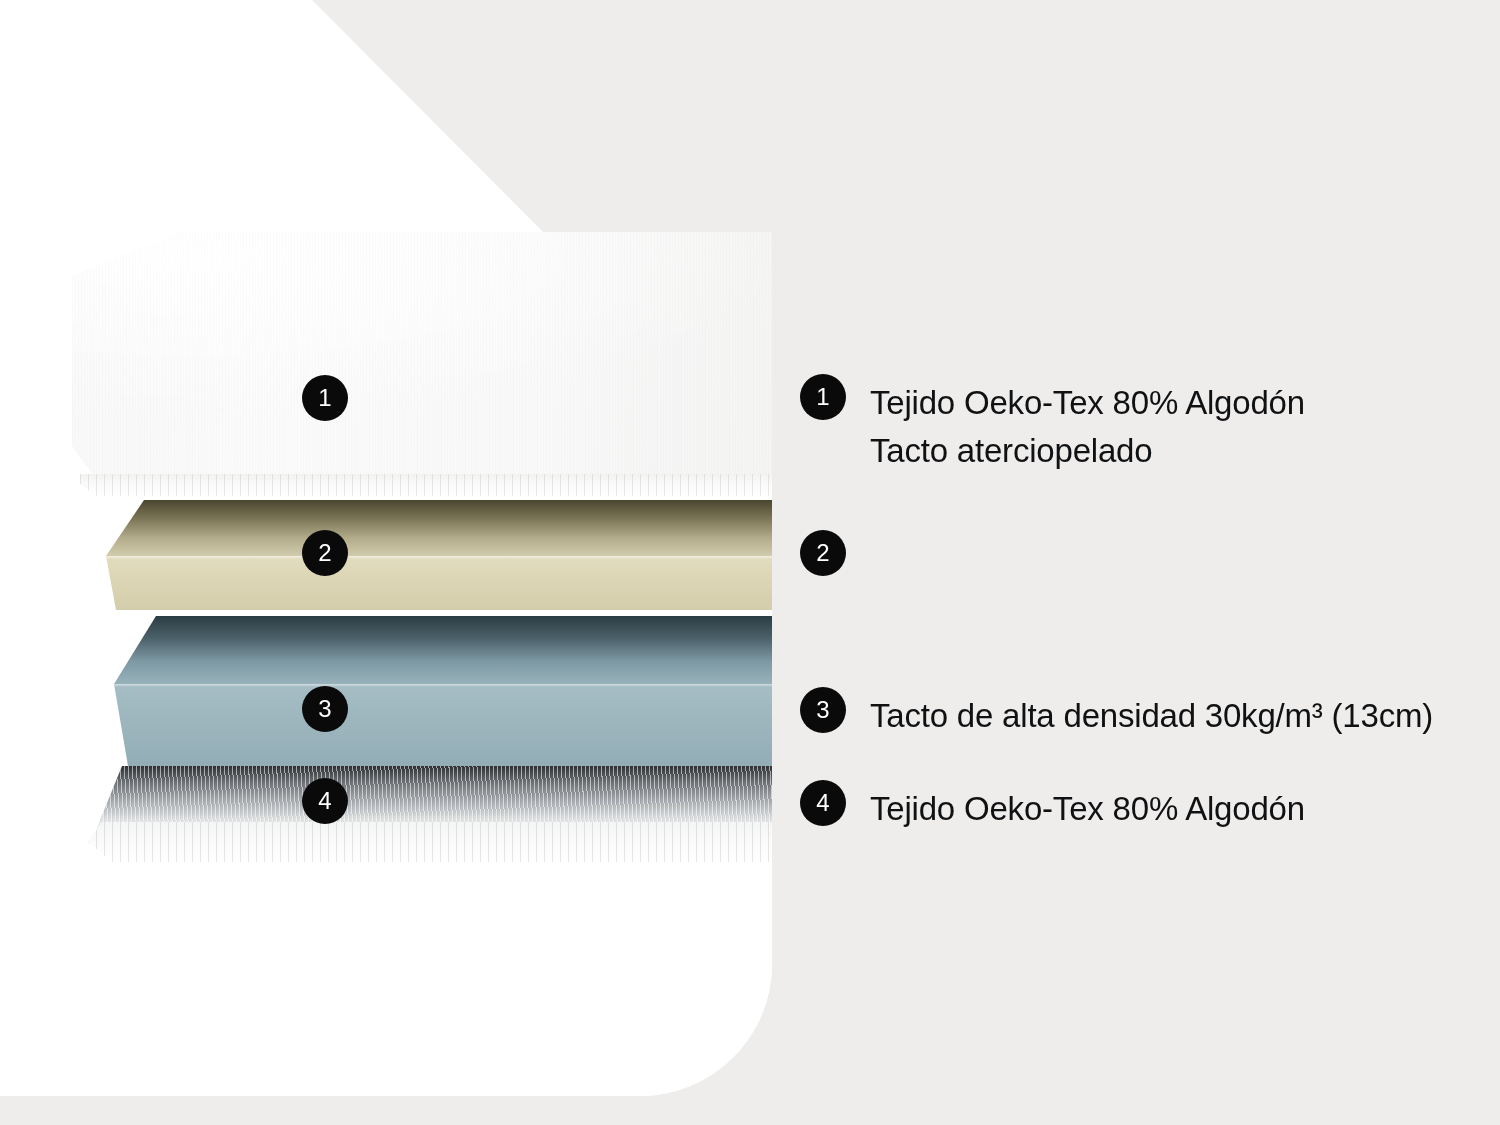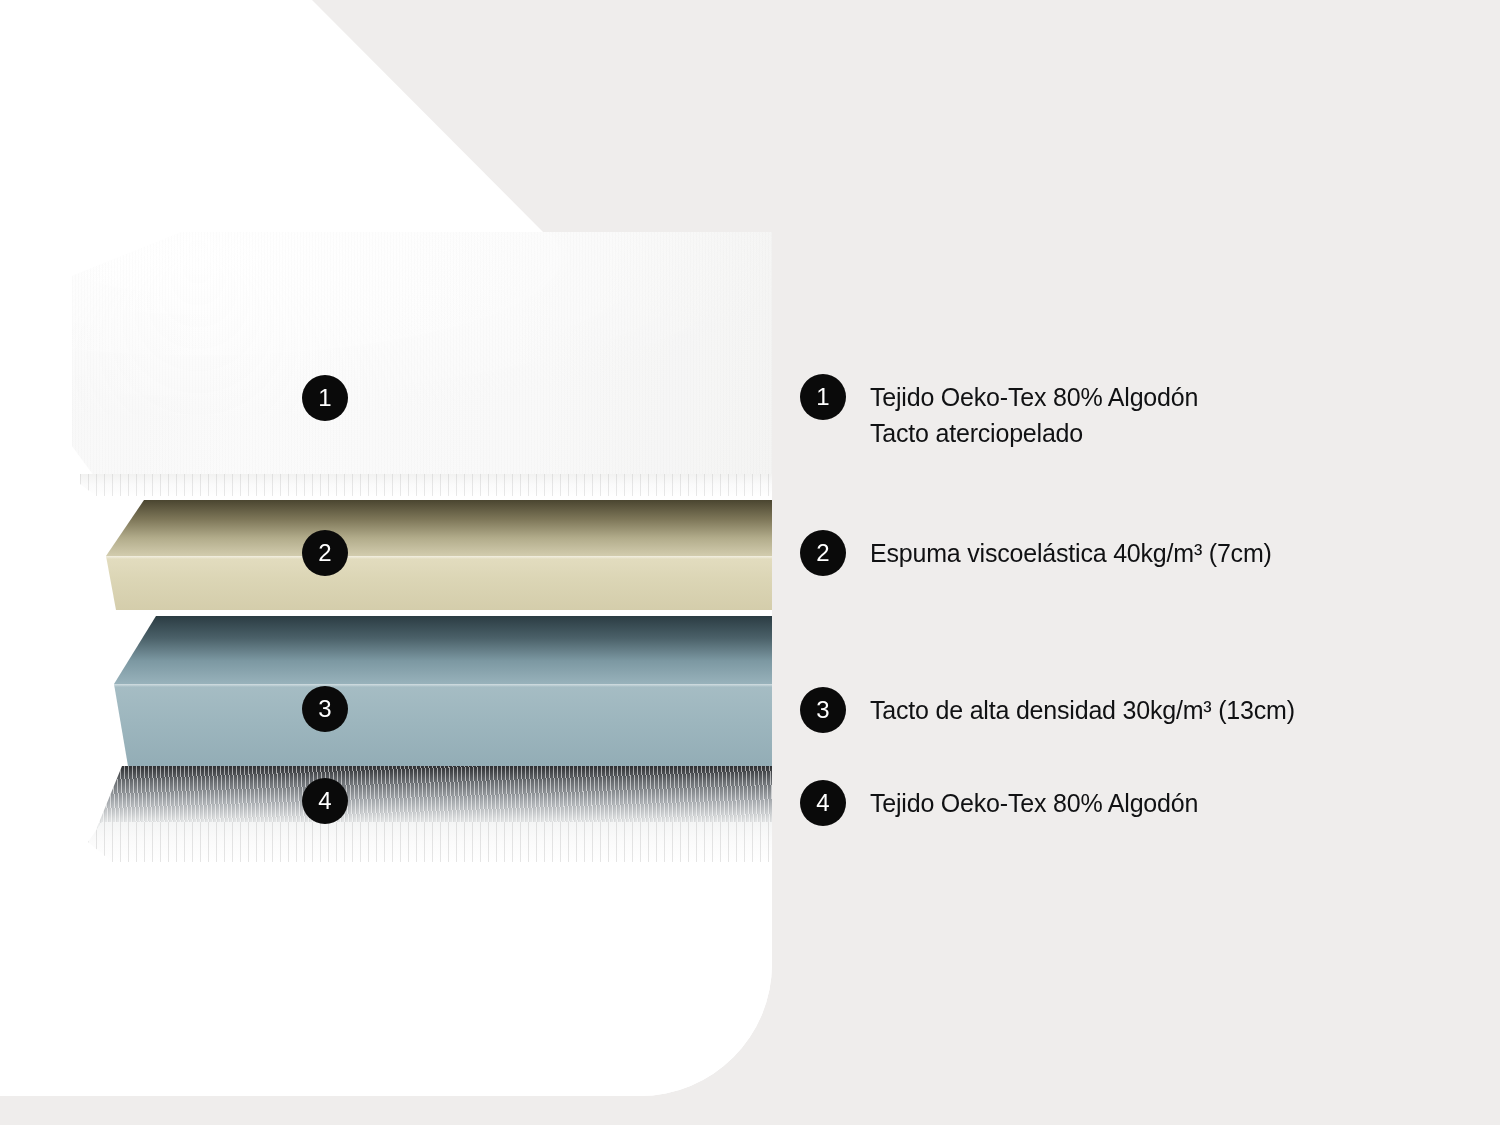--- a/index.html
+++ b/index.html
@@ -231,21 +231,21 @@
   .legend-badge {
     width: 46px;
     height: 46px;
     font-size: 24px;
     flex: 0 0 auto;
     position: relative;
   }
 
   .legend-text {
     margin-left: 24px;
-    font-size: 25px;
+    font-size: 33px;
     line-height: 1.45;
     color: #101113;
     font-weight: 500;
     white-space: pre-line;
     padding-top: 5px;
     letter-spacing: -0.2px;
   }
 
   .li1 { left: 0px;  top: 374px; }
   .li2 { left: 0px;  top: 530px; }
@@ -284,21 +284,20 @@
   <div class="legend">
 
     <div class="legend-item li1">
       <div class="badge legend-badge">1</div>
       <div class="legend-text">Tejido Oeko-Tex 80% Algodón
 Tacto aterciopelado</div>
     </div>
 
     <div class="legend-item li2">
       <div class="badge legend-badge">2</div>
-      <div class="legend-text">Espuma viscoelástica 40kg/m³ (7cm)</div>
     </div>
 
     <div class="legend-item li3">
       <div class="badge legend-badge">3</div>
       <div class="legend-text">Tacto de alta densidad 30kg/m³ (13cm)</div>
     </div>
 
     <div class="legend-item li4">
       <div class="badge legend-badge">4</div>
       <div class="legend-text">Tejido Oeko-Tex 80% Algodón</div>

